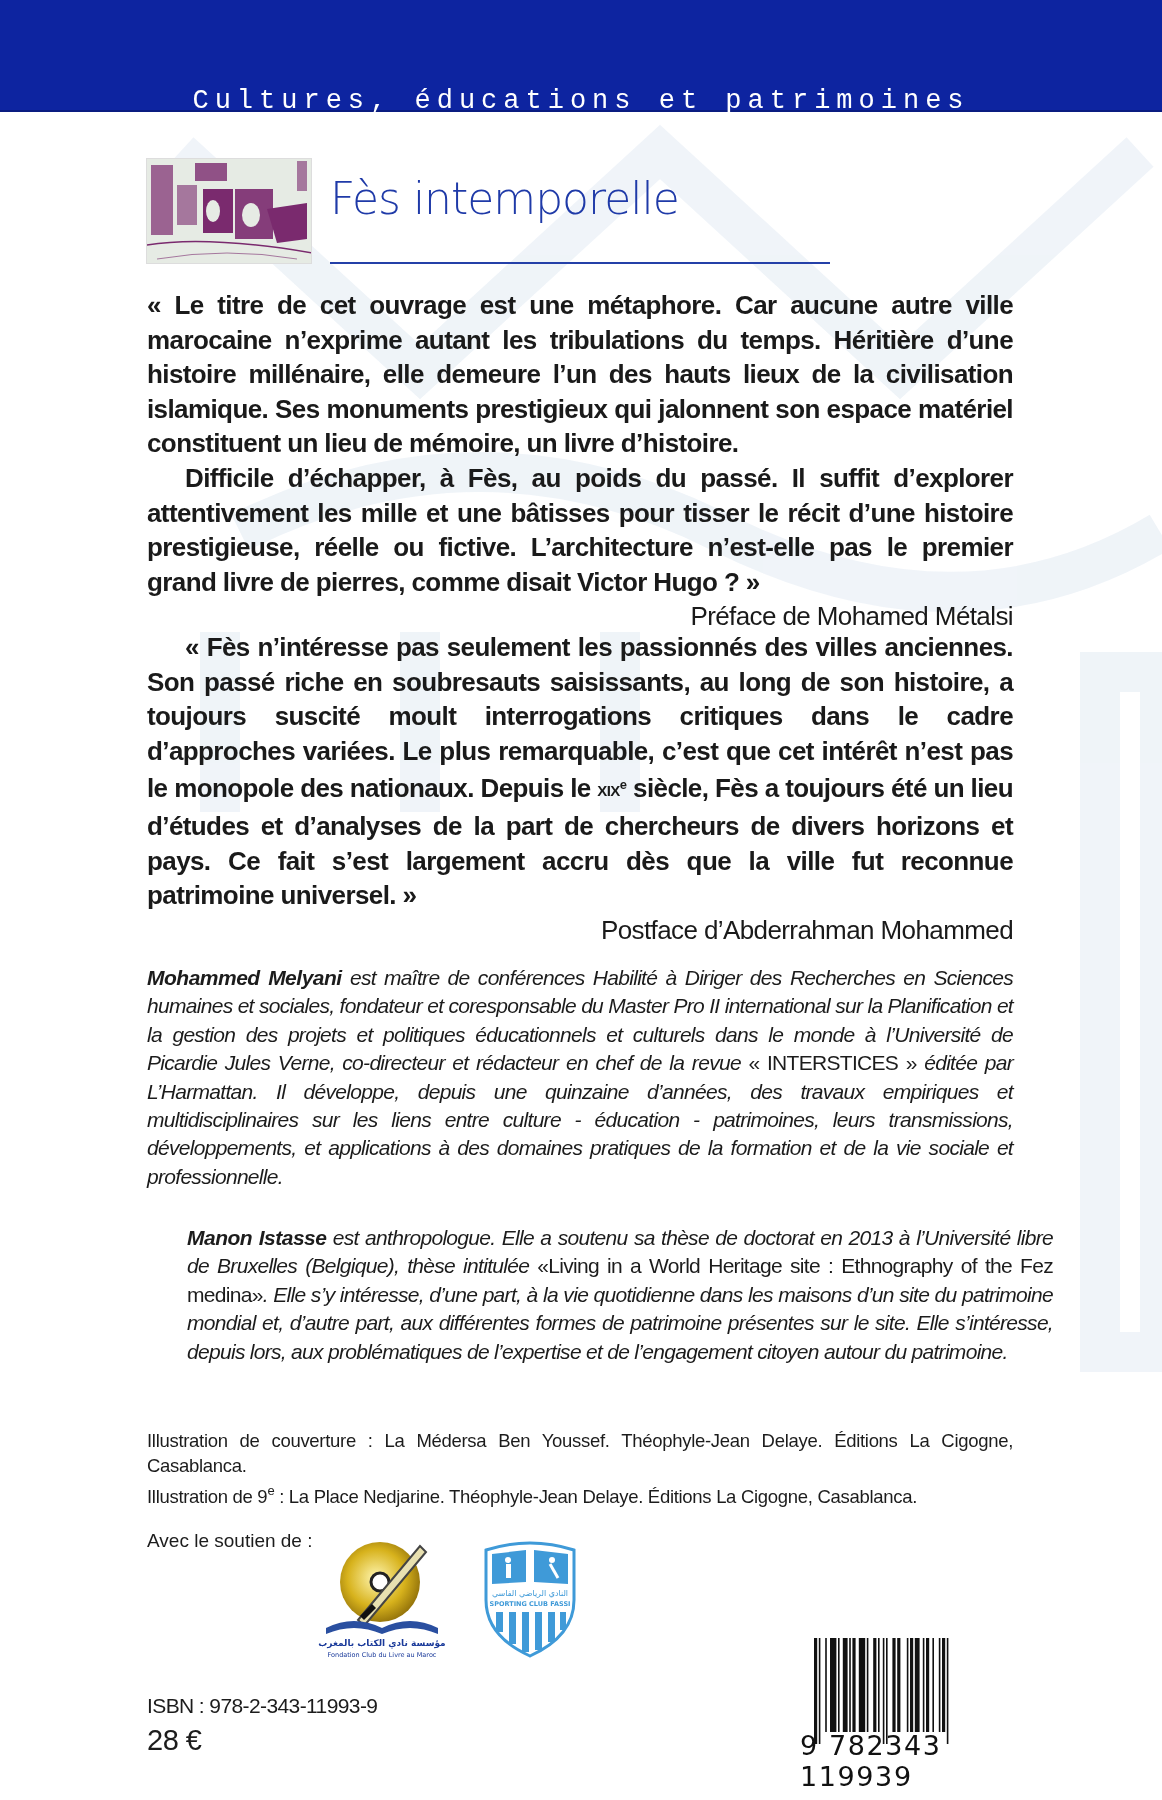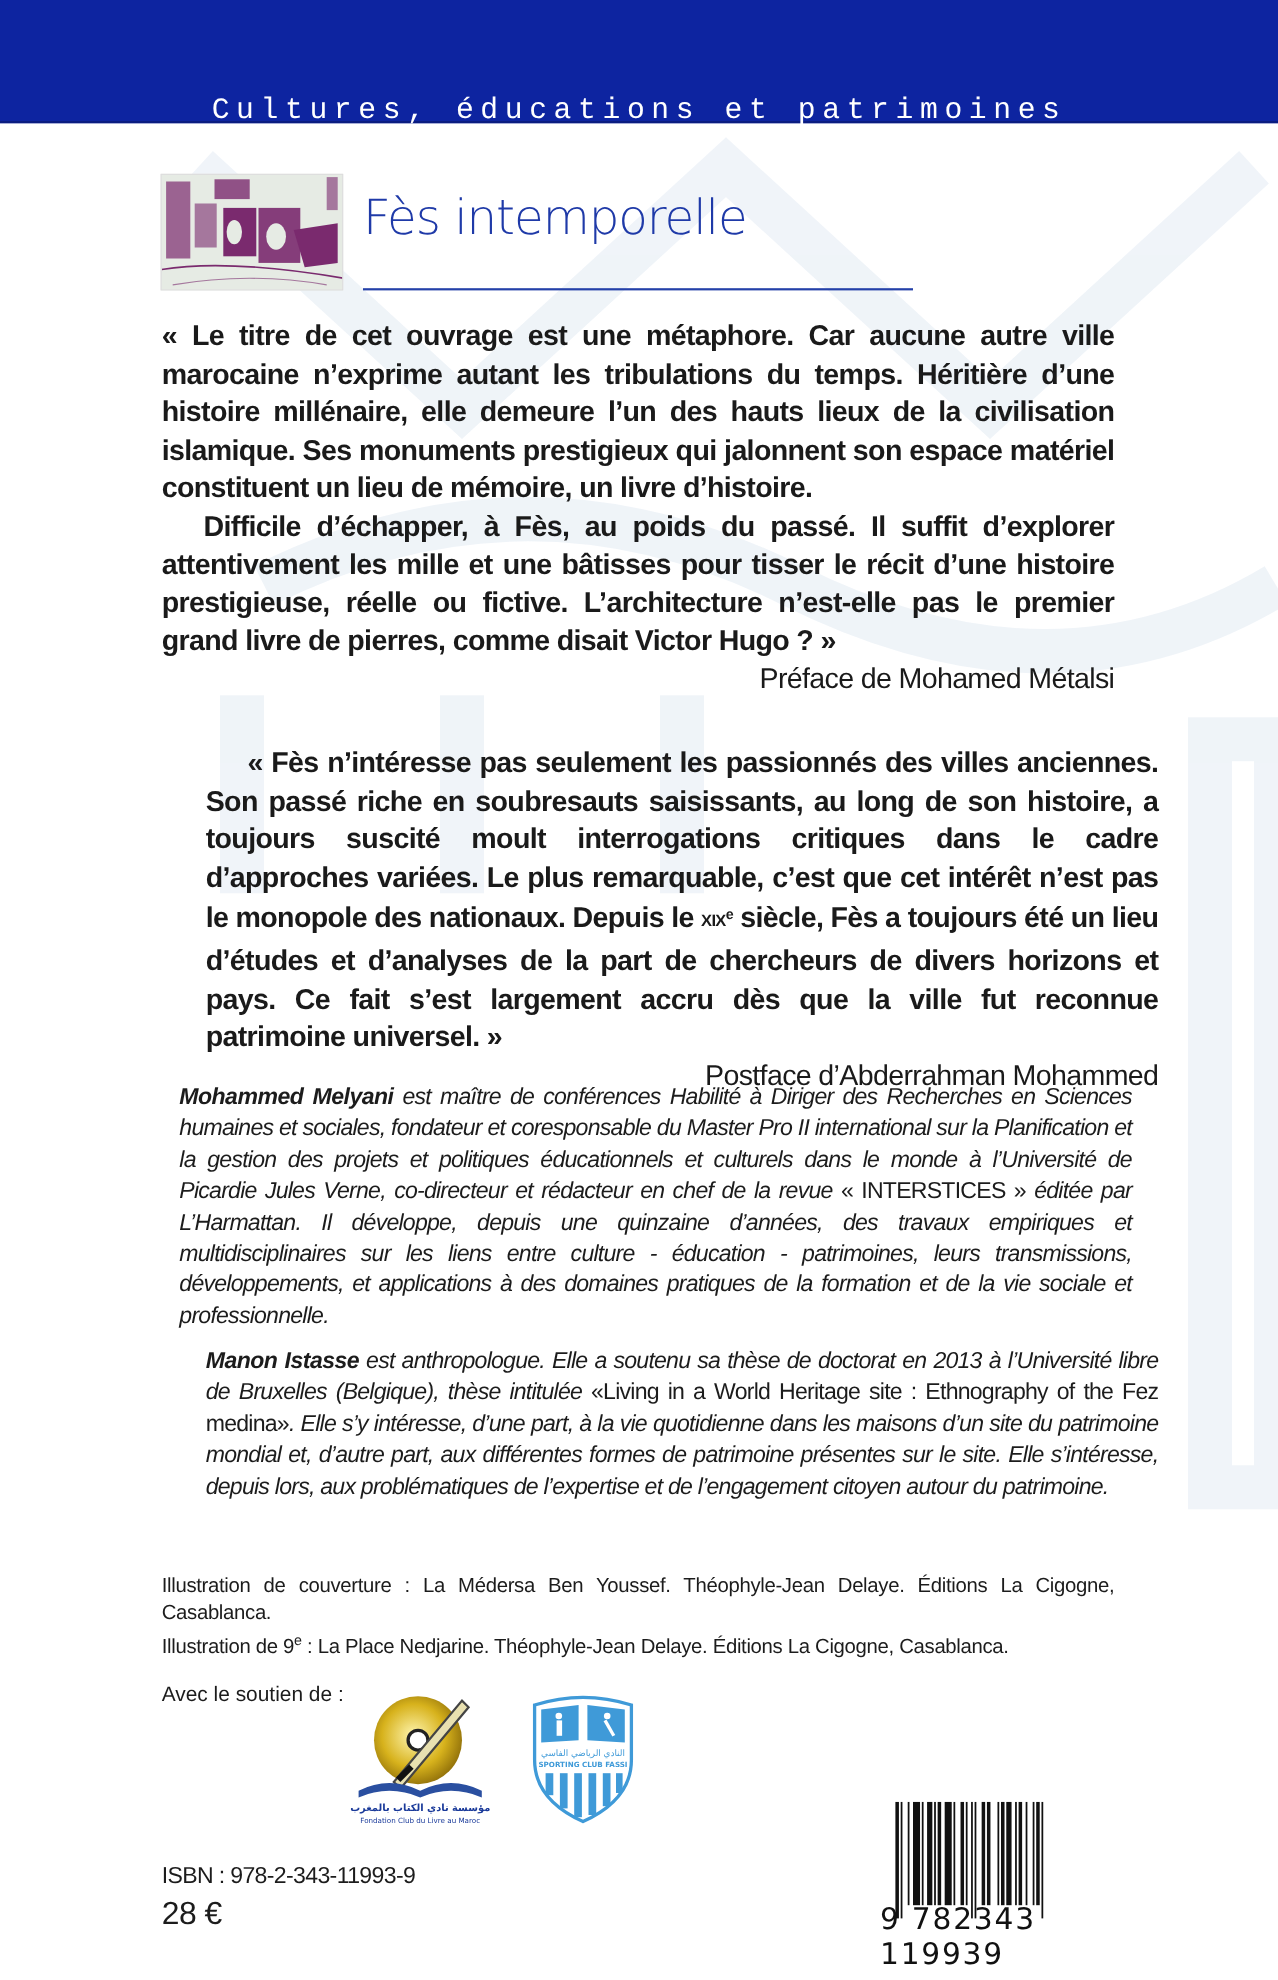--- a/index.html
+++ b/index.html
@@ -89,26 +89,26 @@
   <div class="book-title">Fès intemporelle</div>
   <div class="title-rule"></div>
 </div>
 
 <div class="content quote" style="top: 288px;">
   <p>« Le titre de cet ouvrage est une métaphore. Car aucune autre ville marocaine n’exprime autant les tribulations du temps. Héritière d’une histoire millénaire, elle demeure l’un des hauts lieux de la civilisation islamique. Ses monuments prestigieux qui jalonnent son espace matériel constituent un lieu de mémoire, un livre d’histoire.</p>
   <p class="indent">Difficile d’échapper, à Fès, au poids du passé. Il suffit d’explorer attentivement les mille et une bâtisses pour tisser le récit d’une histoire prestigieuse, réelle ou fictive. L’architecture n’est-elle pas le premier grand livre de pierres, comme disait Victor Hugo ? »</p>
   <div class="signature">Préface de Mohamed Métalsi</div>
 </div>
 
-<div class="content quote" style="top: 676px; margin-left: 40px;">
+<div class="content quote" style="top: 630px;">
   <p class="indent"><span>« Fès n’intéresse pas seulement les passionnés des villes anciennes. Son passé riche en soubresauts saisissants, au long de son histoire, a toujours suscité moult interrogations critiques dans le cadre d’approches variées. Le plus remarquable, c’est que cet intérêt n’est pas le monopole des nationaux. Depuis le </span><span class="smallcaps">xix</span><sup>e</sup><span> siècle, Fès a toujours été un lieu d’études et d’analyses de la part de chercheurs de divers horizons et pays. Ce fait s’est largement accru dès que la ville fut reconnue patrimoine universel. »</span></p>
   <div class="signature">Postface d’Abderrahman Mohammed</div>
 </div>
 
-<div class="content bio" style="top: 984px; margin-left: 16px;">
+<div class="content bio" style="top: 964px;">
   <span class="name">Mohammed Melyani</span><span> est maître de conférences Habilité à Diriger des Recherches en Sciences humaines et sociales, fondateur et coresponsable du Master Pro II international sur la Planification et la gestion des projets et politiques éducationnels et culturels dans le monde à l’Université de Picardie Jules Verne, co-directeur et rédacteur en chef de la revue </span><span class="roman">« INTERSTICES »</span><span> éditée par L’Harmattan. Il développe, depuis une quinzaine d’années, des travaux empiriques et multidisciplinaires sur les liens entre culture - éducation - patrimoines, leurs transmissions, développements, et applications à des domaines pratiques de la formation et de la vie sociale et professionnelle.</span>
 </div>
 
 <div class="content bio" style="top: 1224px; margin-left: 40px;">
   <span class="name">Manon Istasse</span><span> est anthropologue. Elle a soutenu sa thèse de doctorat en 2013 à l’Université libre de Bruxelles (Belgique), thèse intitulée </span><span class="roman">«Living in a World Heritage site : Ethnography of the Fez medina»</span><span>. Elle s’y intéresse, d’une part, à la vie quotidienne dans les maisons d’un site du patrimoine mondial et, d’autre part, aux différentes formes de patrimoine présentes sur le site. Elle s’intéresse, depuis lors, aux problématiques de l’expertise et de l’engagement citoyen autour du patrimoine.</span>
 </div>
 
 <div class="content credits" style="top: 1428px;">
   <div>Illustration de couverture : La Médersa Ben Youssef. Théophyle-Jean Delaye. Éditions La Cigogne, Casablanca.</div>
   <div><span>Illustration de 9</span><sup>e</sup><span> : La Place Nedjarine. Théophyle-Jean Delaye. Éditions La Cigogne, Casablanca.</span></div>

